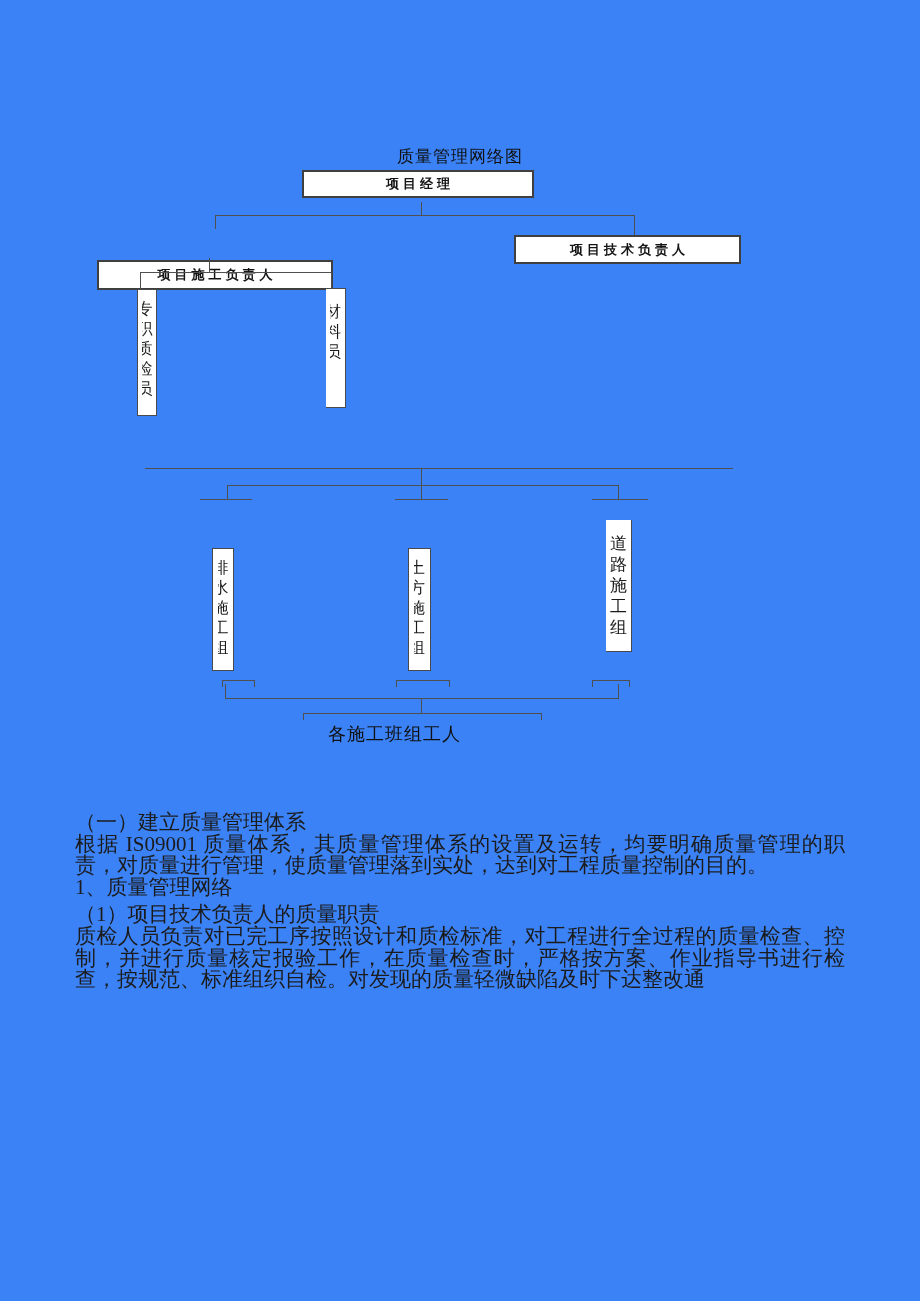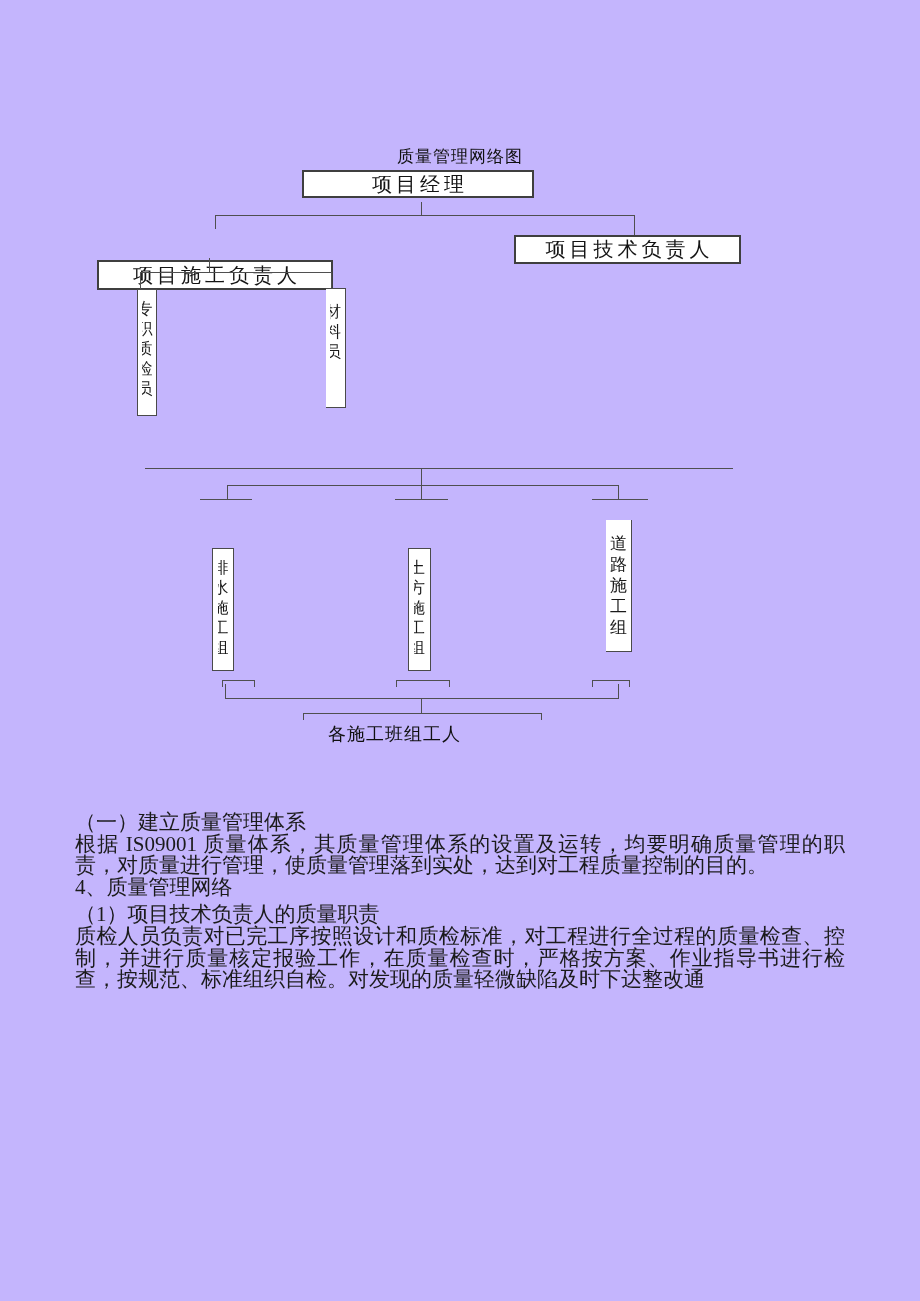--- a/index.html
+++ b/index.html
@@ -1,35 +1,35 @@
 <!DOCTYPE html>
 <html><head>
 <meta charset="utf-8">
 <style>
   html,body{margin:0;padding:0;background:#e8e8e8;}
   .page{
     position:relative;
     width:920px;height:1301px;
     margin:0 auto;
-    background:#c4b5fd;
+    background:#3b82f6;
     font-family:"Liberation Sans", sans-serif;
     color:#151515;
     overflow:hidden;
   }
   
   .ln{position:absolute;background:#4f4f4f;}
   .shape{position:absolute;border:0 solid #4f4f4f;}
   .cap-down{border-top:1px solid #4f4f4f;border-left:1px solid #4f4f4f;border-right:1px solid #4f4f4f;}
   .cup-up{border-bottom:1px solid #4f4f4f;border-left:1px solid #4f4f4f;border-right:1px solid #4f4f4f;}
   .cbox{
     position:absolute;
     border:2px solid #3f3f3f;
     display:flex;align-items:center;justify-content:center;
-    font-size:20px;letter-spacing:4px;text-indent:4px;
-    color:#141414;background:#fff;
+    font-size:13px;letter-spacing:4px;text-indent:4px;
+    color:#141414;background:#fff;font-weight:bold;
   }
   .vbox{position:absolute;border:1px solid #4a4a4a;background:#fff;}
   .vbox.no-left{border-left:none;}
   .vbox.right-bottom-only{border:none;border-right:1px solid #4a4a4a;border-bottom:1px solid #4a4a4a;}
   
   .vchars{display:block;}
   .clip .vchar{
     display:block;width:11px;height:20px;margin:0 auto;
     overflow:hidden;direction:rtl;
     font-size:16px;line-height:20px;white-space:nowrap;color:#1a1a1a;
@@ -147,18 +147,18 @@
     <div class="shape cup-up" style="left:225px;top:684px;width:392px;height:14px;"></div>
     <div class="ln" style="left:421px;top:698px;width:1px;height:16px;"></div>
     <div class="shape cap-down" style="left:303px;top:713px;width:237px;height:6px;"></div>
 
     <div class="workers-label" style="left:328px;top:722px;width:188px;">各施工班组工人</div>
   </div>
 
   <div class="doc-text">
     <p>（一）建立质量管理体系</p>
     <p>根据 IS09001 质量体系，其质量管理体系的设置及运转，均要明确质量管理的职责，对质量进行管理，使质量管理落到实处，达到对工程质量控制的目的。</p>
-    <p class="mb6">4、质量管理网络</p>
+    <p class="mb6">1、质量管理网络</p>
     <p>（1）项目技术负责人的质量职责</p>
     <p>质检人员负责对已完工序按照设计和质检标准，对工程进行全过程的质量检查、控制，并进行质量核定报验工作，在质量检查时，严格按方案、作业指导书进行检查，按规范、标准组织自检。对发现的质量轻微缺陷及时下达整改通</p>
   </div>
 
 </div>
 
 </body></html>

